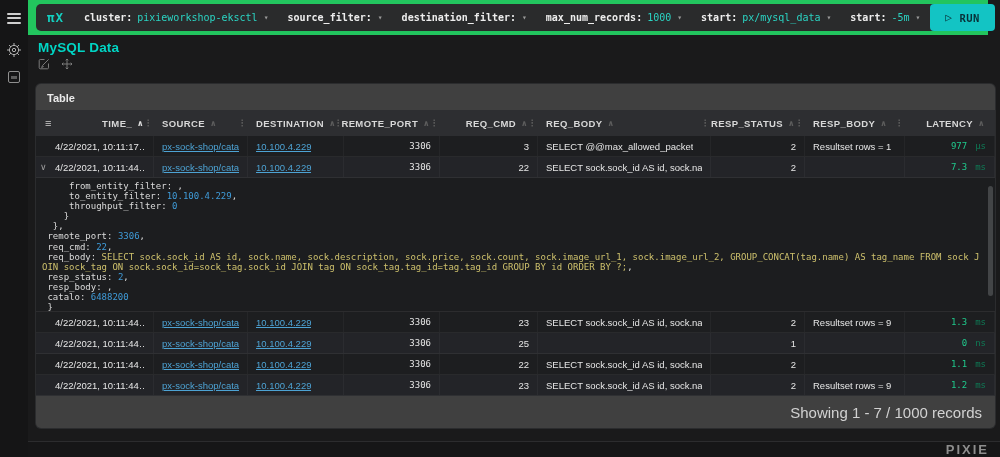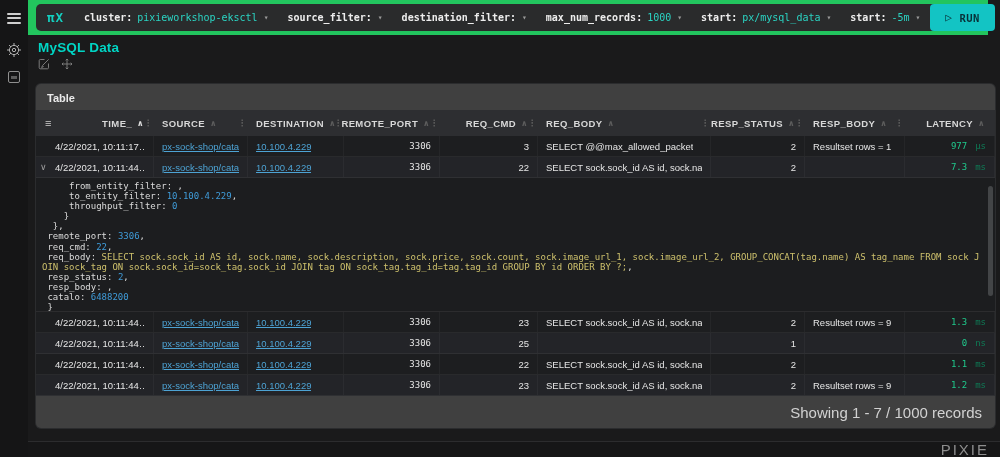--- a/index.html
+++ b/index.html
@@ -75,21 +75,21 @@
   .dline{white-space:pre-wrap;word-break:break-all}
   .c-n{color:#3f9bd8}
   .c-s{color:#cdc06c}
   .thumb{position:absolute;right:2px;top:8px;width:5px;height:110px;background:#434547;border-radius:3px;cursor:pointer}
 
   .panel-footer{position:absolute;right:13px;bottom:7px;font-size:15px;color:#d2d2d2}
 
   
   .footer{position:absolute;left:28px;right:0;bottom:0;height:16px;background:#161617;border-top:1px solid #2c2c2e;
     display:flex;align-items:center;justify-content:flex-end;padding-right:11px}
-  .brand{color:#8d8d8d;font-weight:normal;font-size:15px;letter-spacing:2px}
+  .brand{color:#8d8d8d;font-weight:bold;font-size:13px;letter-spacing:2px}
 </style>
 </head>
 <body>
 
 <div class="app">
 
   <aside class="sidebar">
     <div class="hamburger">
         <i></i>
         <i></i>

